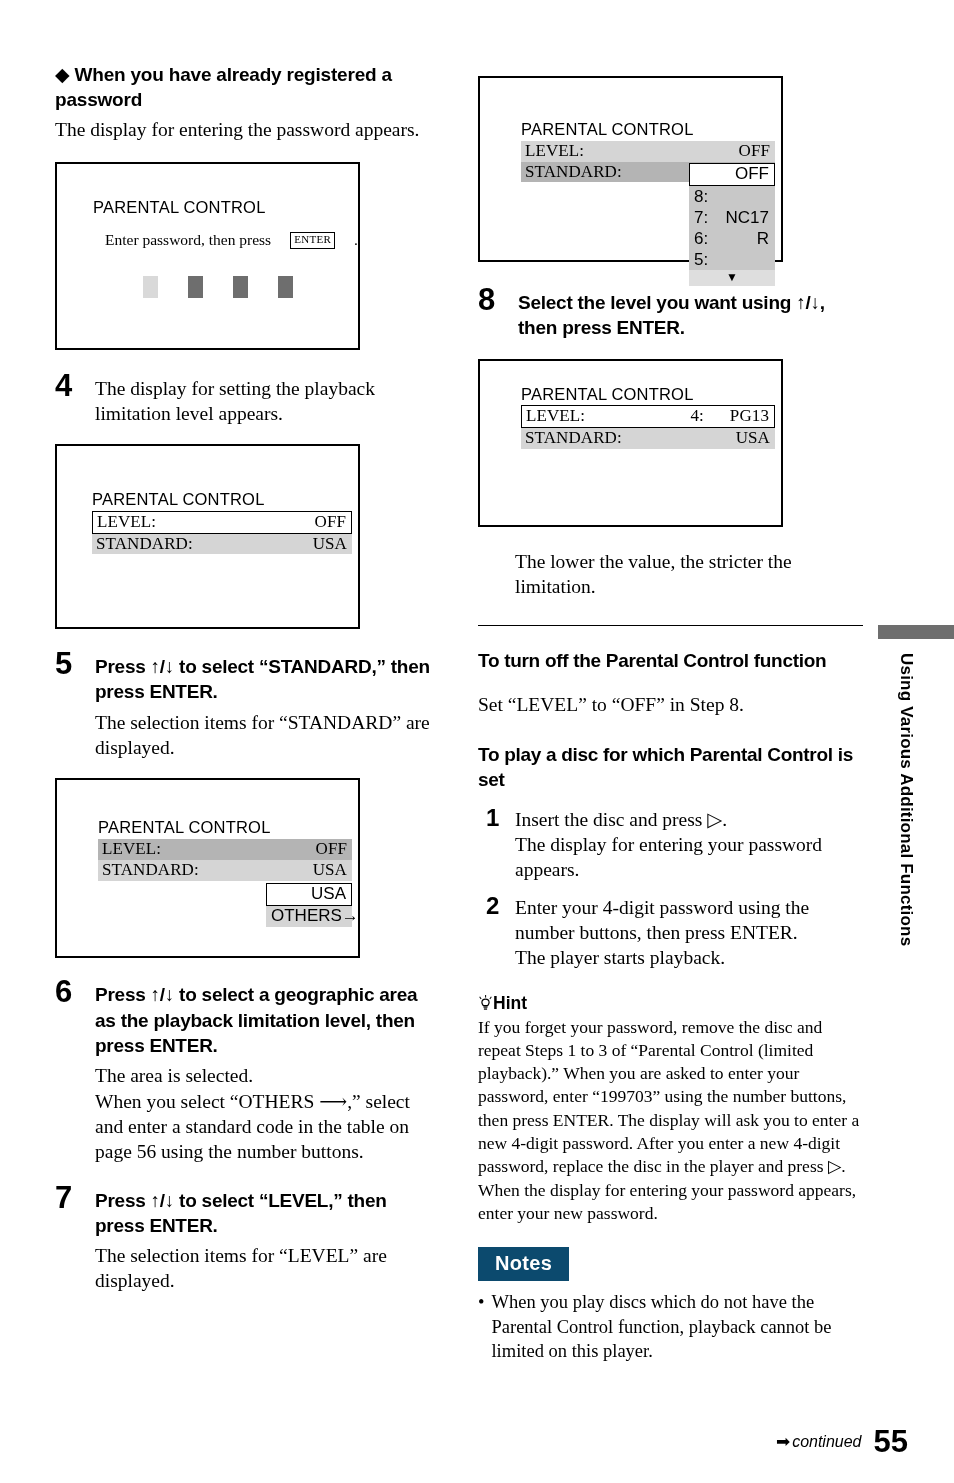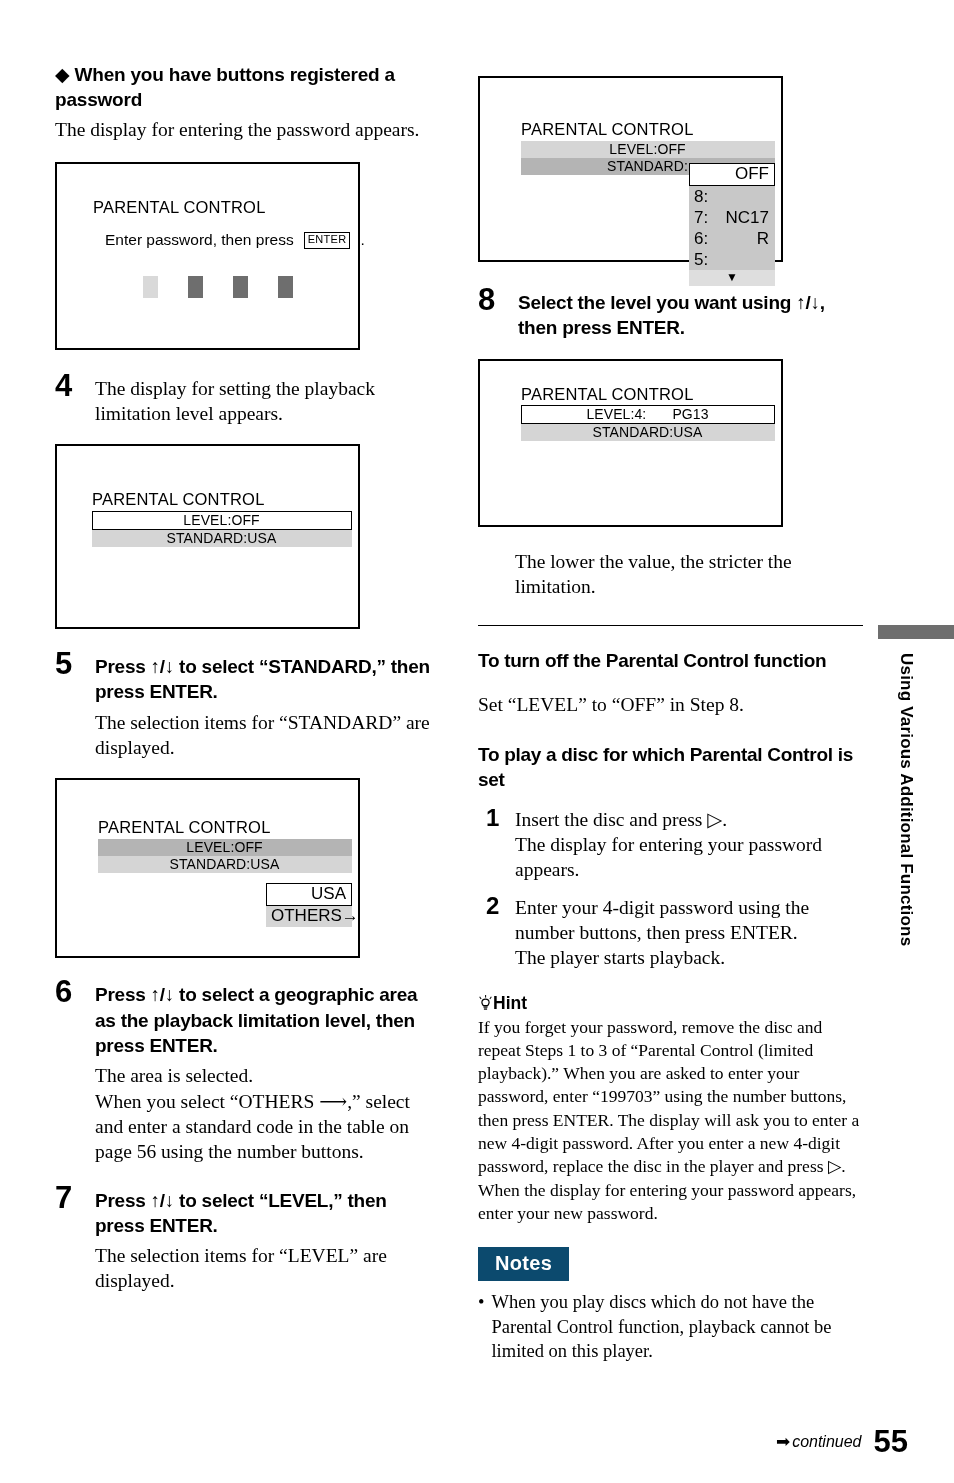--- a/index.html
+++ b/index.html
@@ -115,47 +115,47 @@
     letter-spacing: 0.2px;
     line-height: 1.2;
     margin: 0 0 1px 0;
     white-space: nowrap;
   }
   .osd-rows {
     position: relative;
   }
   .osd-row {
     display: flex;
-    justify-content: center;
+    justify-content: space-between;
     align-items: baseline;
-    font-family: Liberation Sans, sans-serif;
-    font-size: 14px;
+    font-family: Liberation Serif, serif;
+    font-size: 17px;
     line-height: 1.22;
     padding: 0 5px 0 4px;
     box-sizing: border-box;
     white-space: nowrap;
   }
   .osd-row .lbl { letter-spacing: 0.1px; }
   .osd-row .val { letter-spacing: 0.1px; }
   .row-sel {
     background: #ffffff;
     border: 1.6px solid #000;
   }
   .row-grey-light { background: #d5d5d5; }
   .row-grey-dark  { background: #b4b4b4; }
 
   
   .pw-prompt {
-    font-family: Liberation Sans, sans-serif;
+    font-family: Liberation Serif, serif;
     font-size: 15.5px;
     margin: 14px 0 0 12px;
     white-space: nowrap;
     display: flex;
     align-items: center;
-    gap: 10px;
+    gap: 19px;
   }
   .enter-key {
     border: 1.3px solid #000;
     font-size: 11px;
     padding: 0px 3px 1px 3px;
     line-height: 1.25;
     letter-spacing: 0.3px;
     display: inline-block;
   }
   .pw-boxes {
@@ -289,21 +289,21 @@
     font-size: 31px;
     line-height: 1;
   }
   .arrow-glyph { font-size: 17px; line-height: 1; }
 </style>
 </head>
 <body>
 
 <div class="col col-left" style="top:62px;">
 
-  <h2 class="h-bullet">◆ When you have buttons registered a password</h2>
+  <h2 class="h-bullet">◆ When you have already registered a password</h2>
 
   <p class="body-text" style="margin-top:5px;">The display for entering the password appears.</p>
 
   <div class="screen" style="width:305px;height:188px;margin-top:19px;">
     <div class="screen-inner">
       <div class="osd-title">PARENTAL CONTROL</div>
       <div class="pw-prompt">
         <span>Enter password, then press</span>
         <span class="enter-key">ENTER</span>
         <span>.</span>

